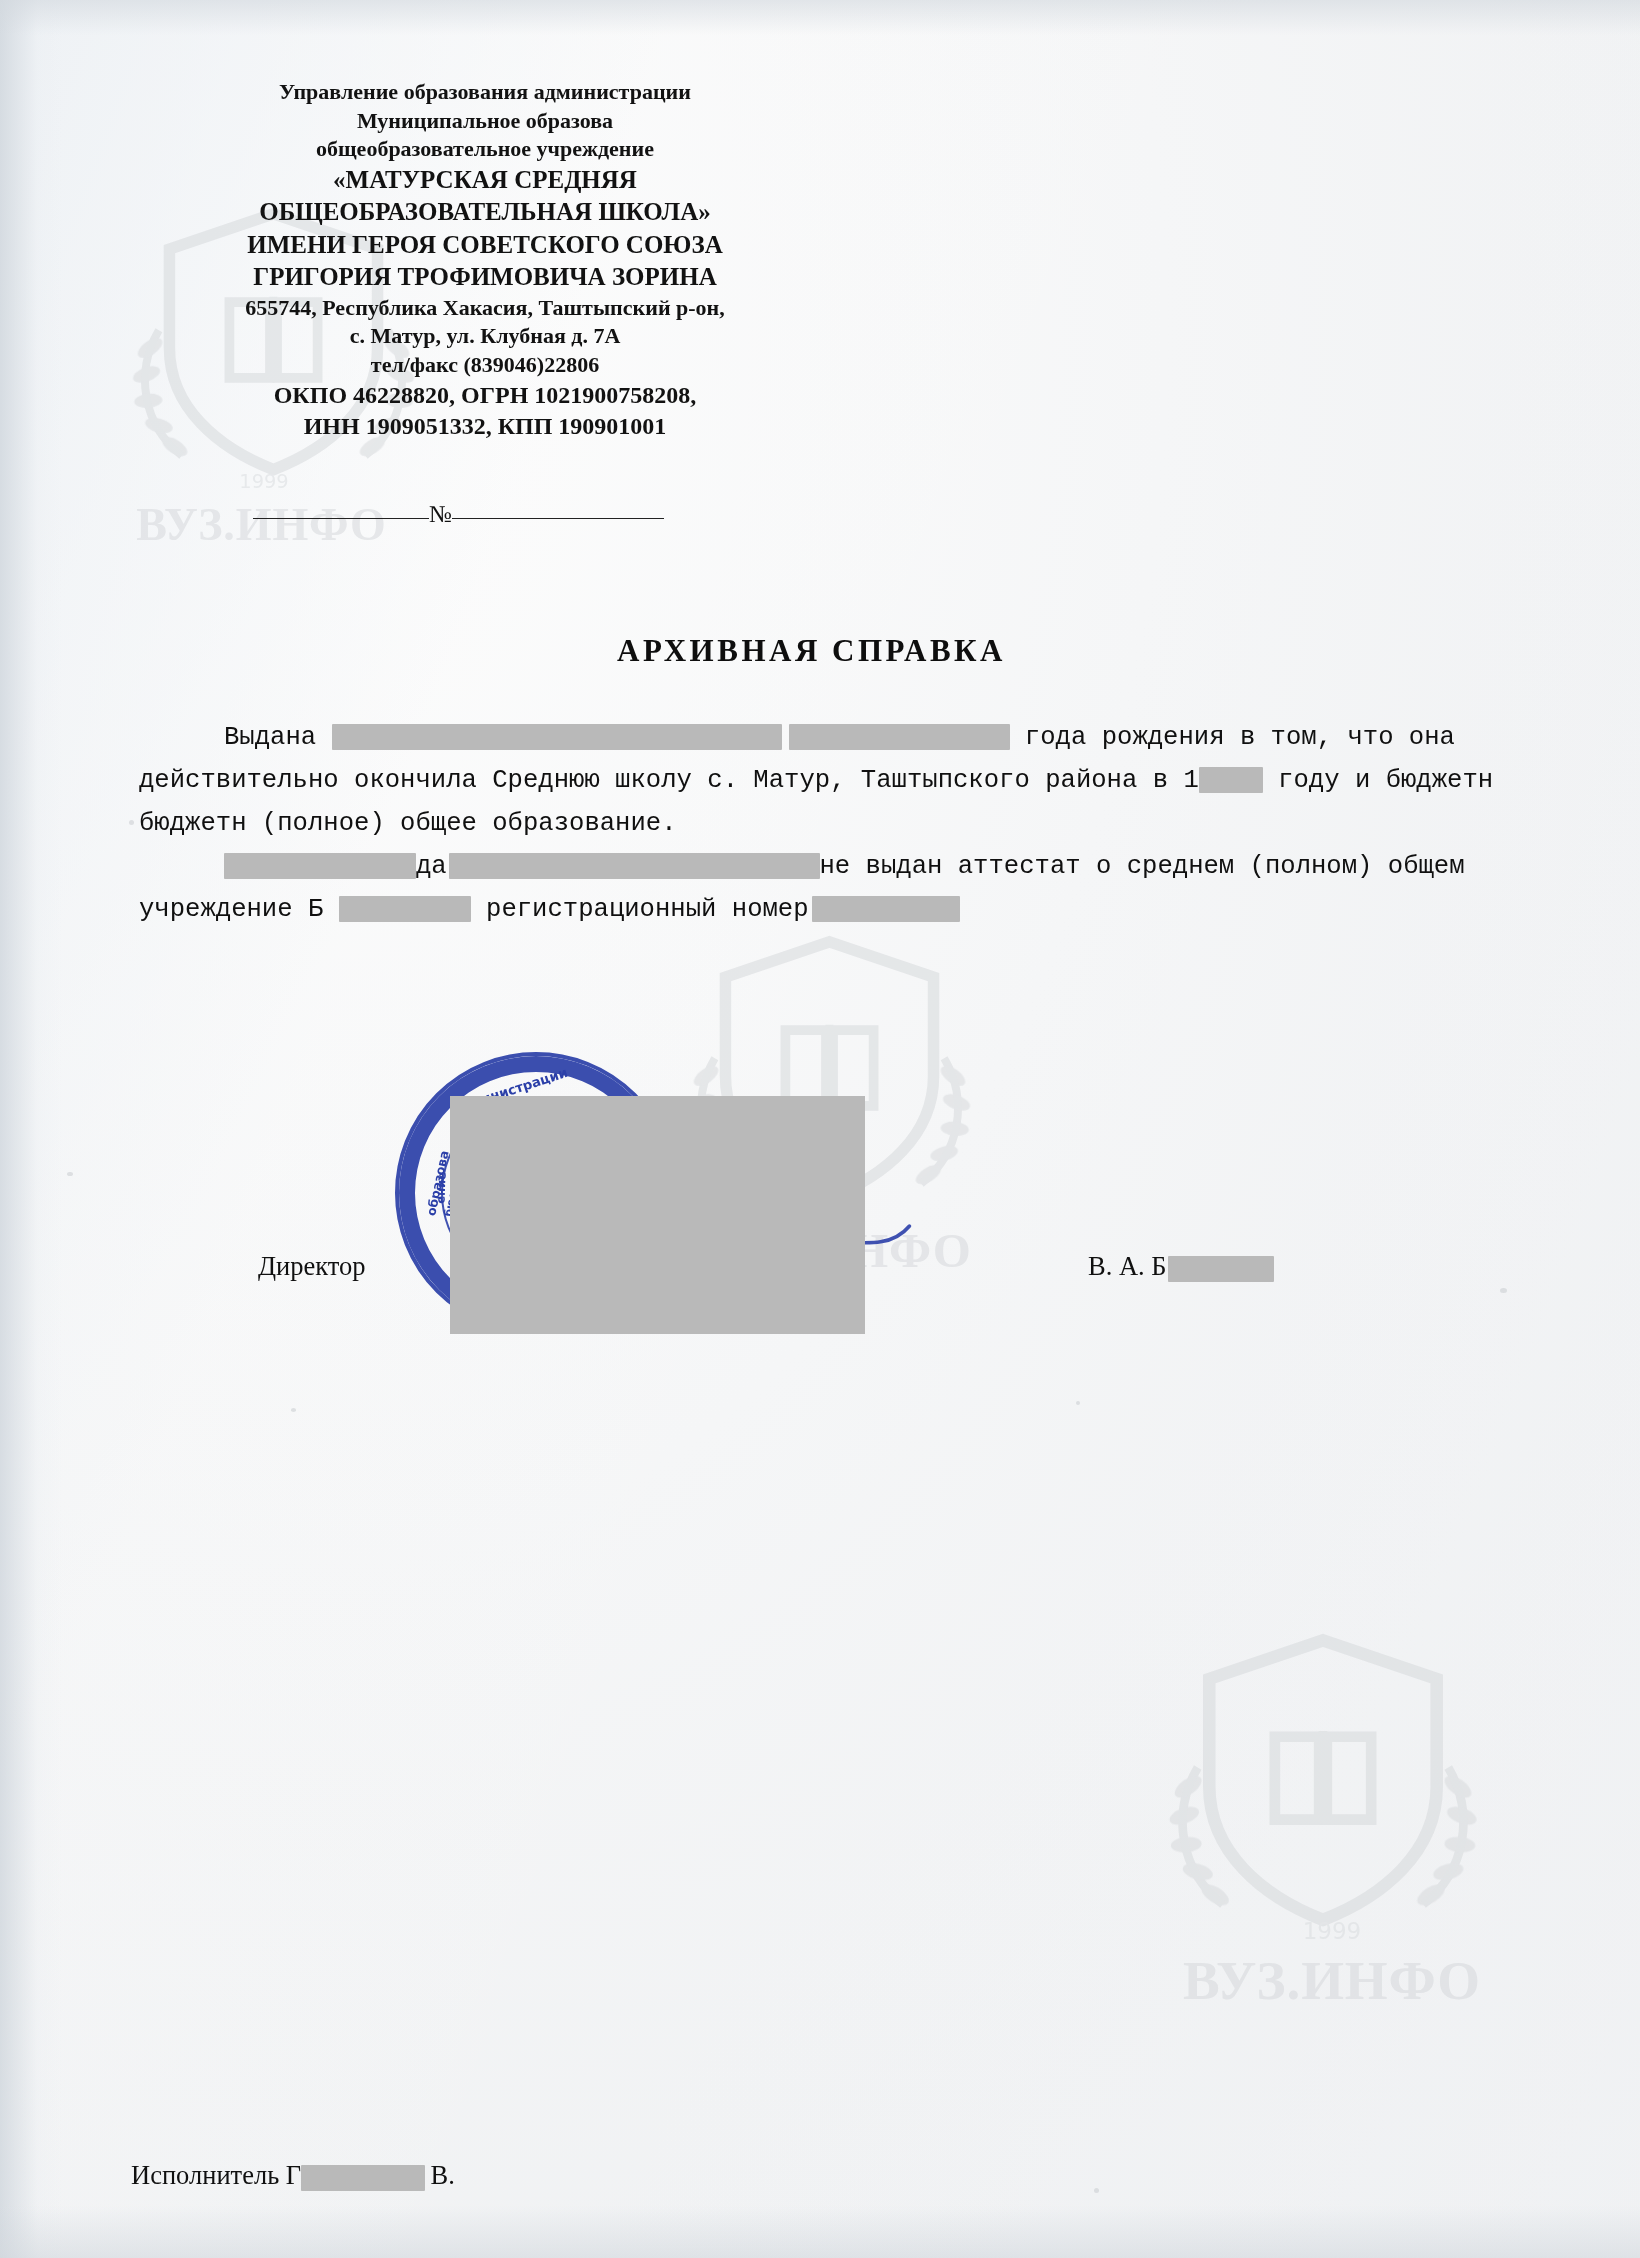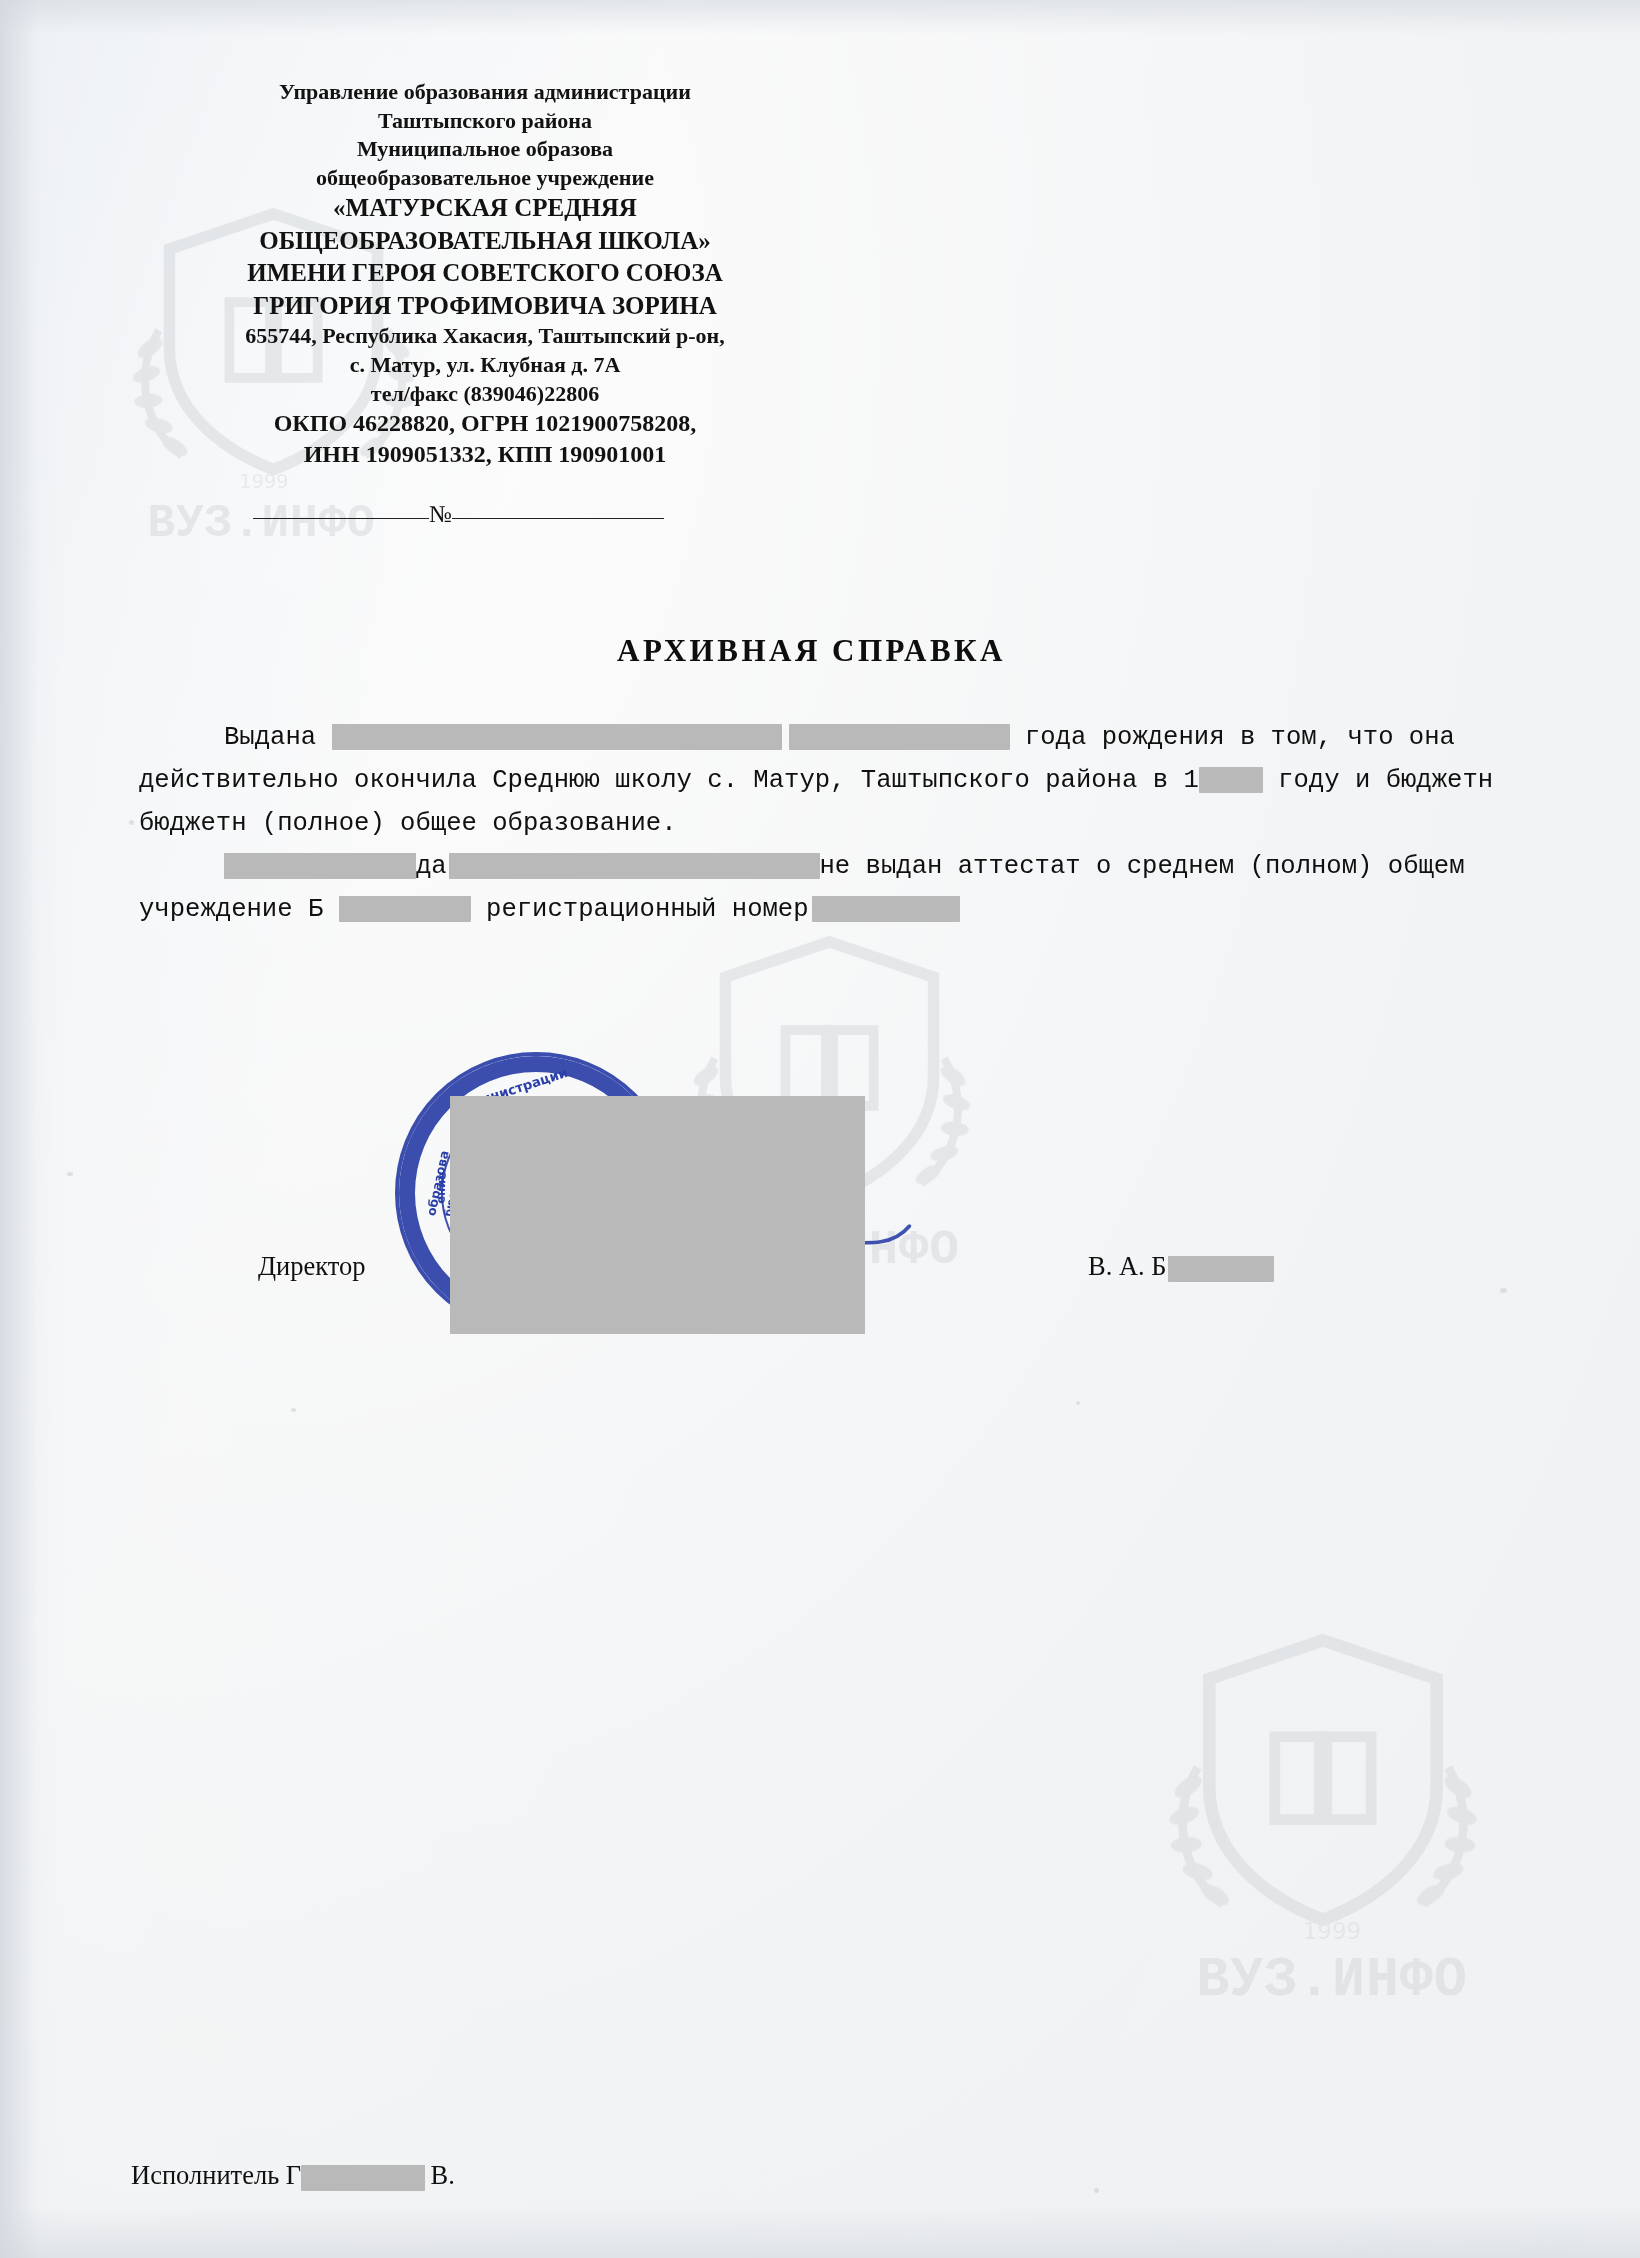--- a/index.html
+++ b/index.html
@@ -48,21 +48,21 @@
 
   
   .wm {
     position: absolute;
     pointer-events: none;
     user-select: none;
     opacity: 0.5;
   }
   .wm svg { display: block; }
   .wm-text {
-    font-family: Liberation Mono, monospace;
+    font-family: Liberation Serif, serif;
     font-weight: bold;
     color: #d2d5d8;
     letter-spacing: 0.9px;
     text-align: center;
   }
   .wm-year {
     font-family: "DejaVu Sans", sans-serif;
     color: #d7dadd;
     text-align: center;
   }
@@ -310,21 +310,20 @@
           <ellipse cx="312" cy="282" rx="16" ry="8" transform="rotate(-32 312 282)"></ellipse>
         </g>
       </g>
     </svg>
     <div class="wm-year" style="font-size:23px; margin-top:-23px;">1999</div>
     <div class="wm-text" style="font-size:55px; margin-top:5.3px;">ВУЗ.ИНФО</div>
   </div>
 
   <div class="header">
     <div class="h-sm">Управление образования администрации</div>
-    <div class="h-sm">Таштыпского района</div>
     <div class="h-sm">Муниципальное образова</div>
     <div class="h-sm">общеобразовательное учреждение</div>
     <div class="h-lg">«МАТУРСКАЯ СРЕДНЯЯ</div>
     <div class="h-lg">ОБЩЕОБРАЗОВАТЕЛЬНАЯ ШКОЛА»</div>
     <div class="h-lg">ИМЕНИ ГЕРОЯ СОВЕТСКОГО СОЮЗА</div>
     <div class="h-lg">ГРИГОРИЯ ТРОФИМОВИЧА ЗОРИНА</div>
     <div class="h-sm">655744, Республика Хакасия, Таштыпский р-он,</div>
     <div class="h-sm">с. Матур, ул. Клубная д. 7А</div>
     <div class="h-sm">тел/факс (839046)22806</div>
     <div class="h-md">ОКПО 46228820, ОГРН 1021900758208,</div>

